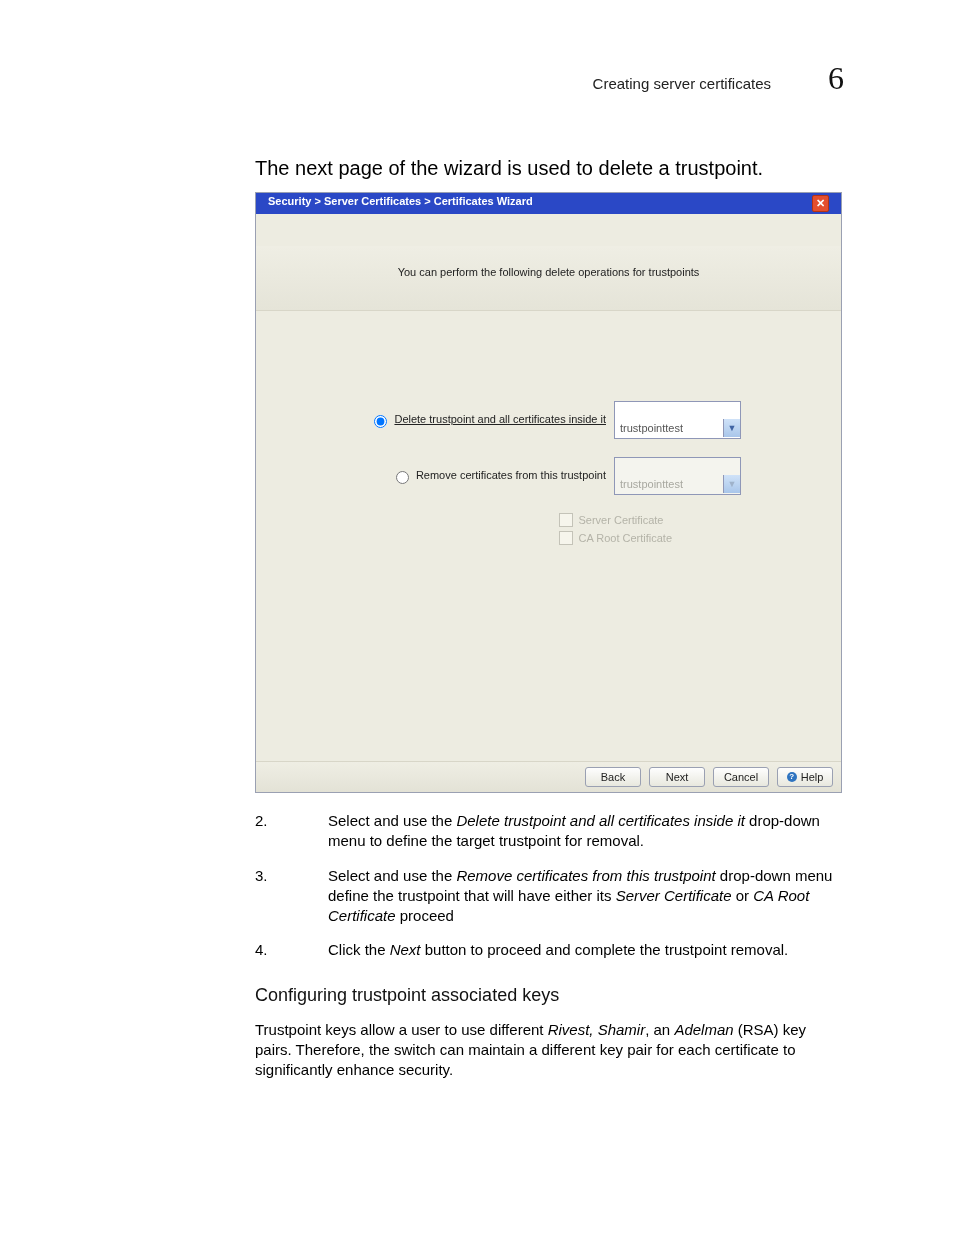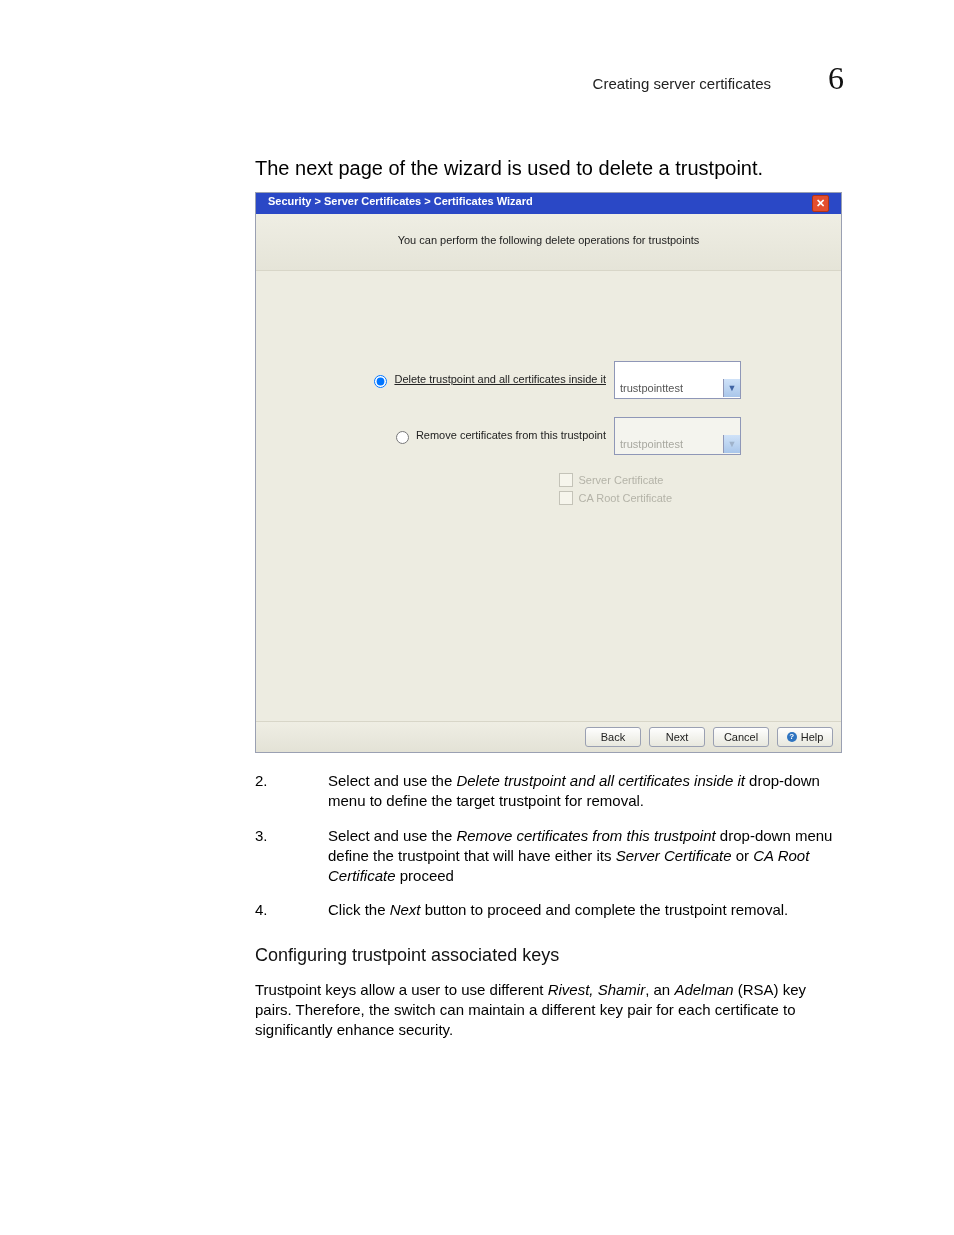--- a/index.html
+++ b/index.html
@@ -65,21 +65,22 @@
     text-align: center;
     border: 1px solid #b23216;
     border-radius: 2px;
   }
   .wizard-banner {
     background: linear-gradient(#efeee4, #e5e4d8);
     text-align: center;
     font-size: 11px;
     color: #222;
     border-bottom: 1px solid #d8d6c8;
-    padding: 20px 4px 24px 4px;
+    padding: 20px 4px 32px 4px;
+    margin-top: 32px;
   }
   .wizard-body {
     height: 360px;
     position: relative;
     padding-top: 90px;
     font-size: 11px;
     color: #222;
   }
   .opt-row {
     display: flex;

